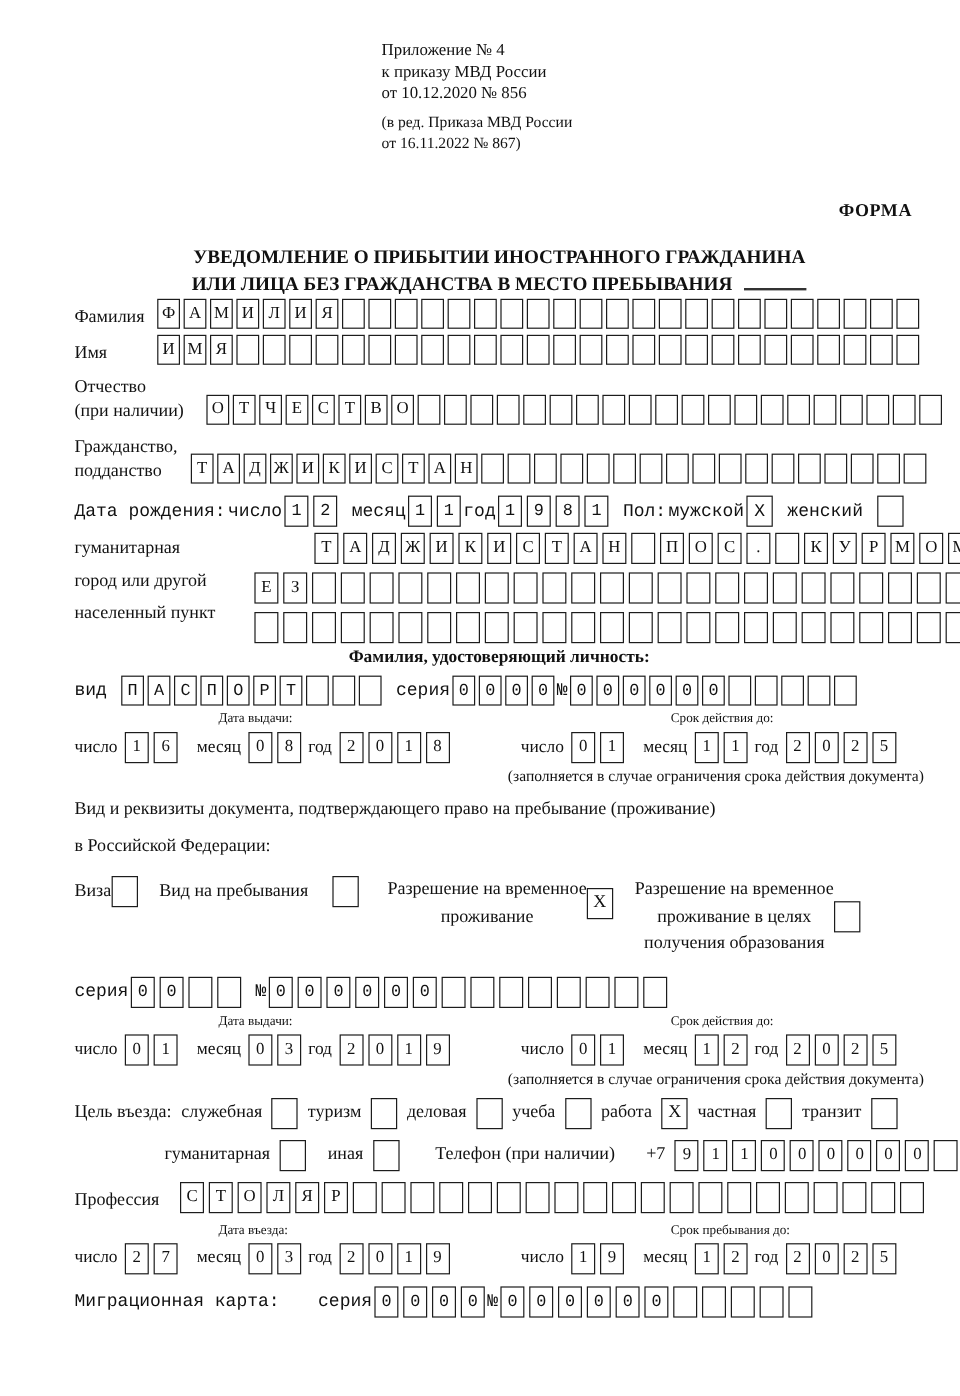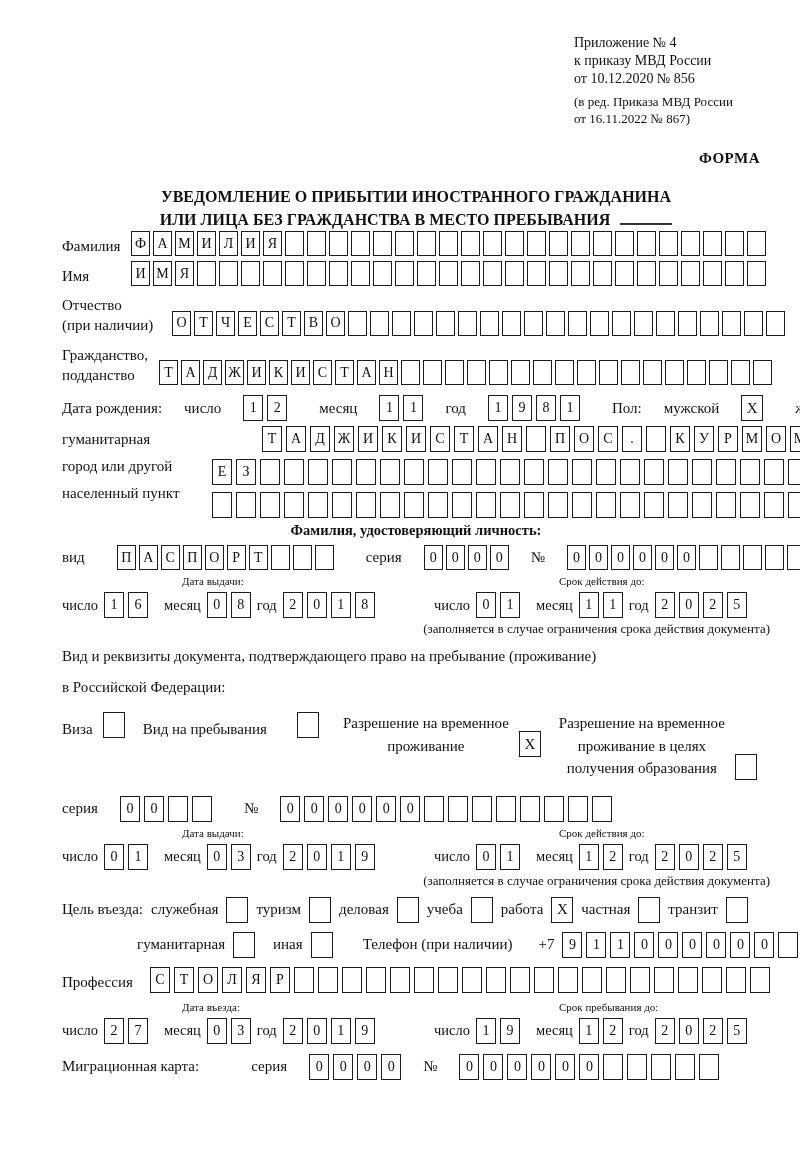--- a/index.html
+++ b/index.html
@@ -5,24 +5,24 @@
   * { margin:0; padding:0; box-sizing:border-box; }
   html,body { background:#ffffff; }
   body {
     width:800px; height:1163px;
     font-family:"Liberation Serif", serif;
     font-size:15px; color:#111;
   }
   .page { padding:34px 30px 0 62px; }
 
   
-  .annex-wrap { display:flex; justify-content:flex-end; }
+  .annex-wrap { display:flex; justify-content:center; }
   .annex { width:196px; line-height:1.3; font-size:14px; }
   .annex .small { font-size:13px; margin-top:4px; line-height:1.35; }
-  .forma { text-align:right; font-weight:bold; padding-right:10px; margin-top:22px; font-size:15px; letter-spacing:.5px; }
+  .forma { text-align:right; font-weight:bold; padding-right:10px; margin-top:40px; font-size:15px; letter-spacing:.5px; }
 
   
   .title { text-align:center; font-weight:bold; font-size:16px; margin-top:18px; line-height:1.45; }
   .blank-line { display:inline-block; width:52px; border-bottom:2px solid #333; height:14px; margin-left:10px; }
   .section { font-weight:bold; font-size:15px; margin-top:26px; margin-bottom:20px; letter-spacing:.2px; }
 
   
   .frow { display:flex; align-items:flex-end; margin-bottom:5px; }
   .lbl { line-height:1.35; padding-top:4px; white-space:nowrap; }
   .boxes { display:flex; gap:3px; flex-wrap:nowrap; }
@@ -37,21 +37,21 @@
   .checkbox {
     flex:0 0 auto; width:22px; height:26px;
     border:1.6px solid #1c1c1c; background:#fff;
     display:inline-flex; align-items:center; justify-content:center;
     font-size:15px;
   }
   .w69 { width:69px; flex:0 0 auto; }
   .w93 { width:110px; flex:0 0 auto; }
   .w80 { width:97px; flex:0 0 auto; }
 
-  .inline-row { display:flex; align-items:center; gap:22px; margin-bottom:5px; flex-wrap:nowrap; }
+  .inline-row { display:flex; align-items:center; gap:2px; margin-bottom:5px; flex-wrap:nowrap;font-family:Liberation Mono, monospace; }
   .inline-row .t { white-space:nowrap; }
   .gap-l { margin-left:10px; }
 
   
   .mr-block { display:flex; margin-bottom:4px; }
   .mr-labels { width:150px; flex:0 0 auto; line-height:1.8; }
   .mr-rows { display:flex; flex-direction:column; gap:7px; }
   .mr-r1 { margin-left:50px; }
 
   .center-bold { text-align:center; font-weight:bold; font-size:14.5px; margin:4px 0 6px 0; }
@@ -63,21 +63,21 @@
   .dhead.l { padding-left:120px; }
   .dhead.r { padding-left:125px; }
   .dgroup { display:flex; align-items:center; gap:6px; }
   .dlab { white-space:nowrap; font-size:14.5px; }
   .note { text-align:right; font-size:13px; margin-top:3px; margin-bottom:8px; }
 
   .plain { margin-bottom:8px; line-height:1.5; }
 
   
   .permit-row { display:flex; align-items:flex-start; margin:6px 0 16px 0; }
-  .p-item { display:flex; align-items:flex-end; gap:10px; }
+  .p-item { display:flex; align-items:center; }
   .p-item .stack { text-align:center; line-height:1.5; }
   .p-item .checkbox { margin-top:0; }
 
   
   .purpose-row { display:flex; align-items:center; gap:8px; margin-bottom:9px; flex-wrap:nowrap; }
   .purpose-row .t { white-space:nowrap; }
 </style>
 </head>
 <body>
 

